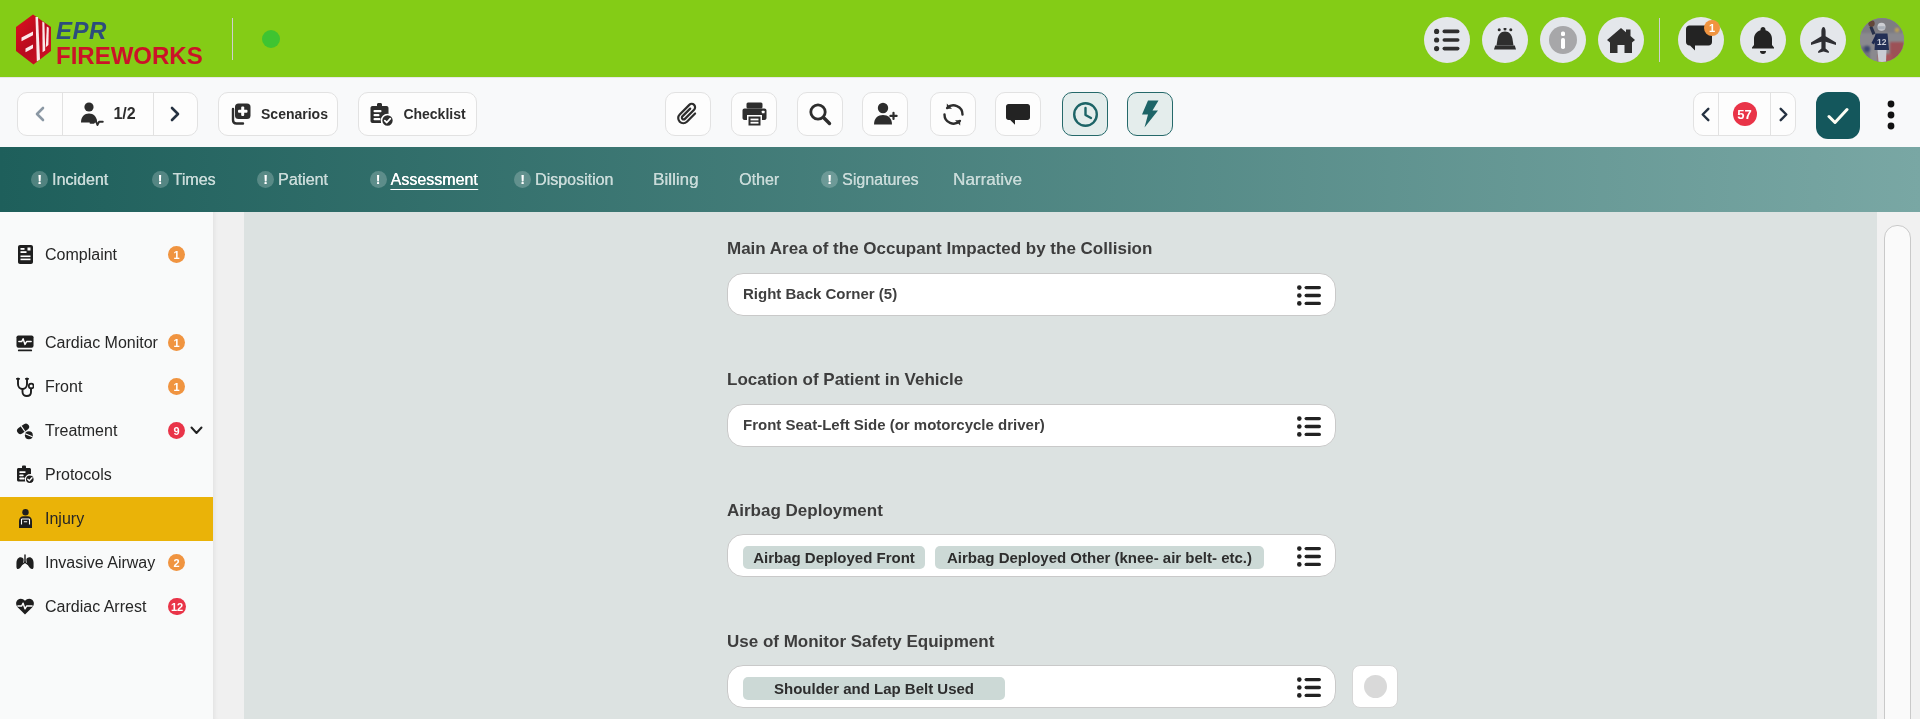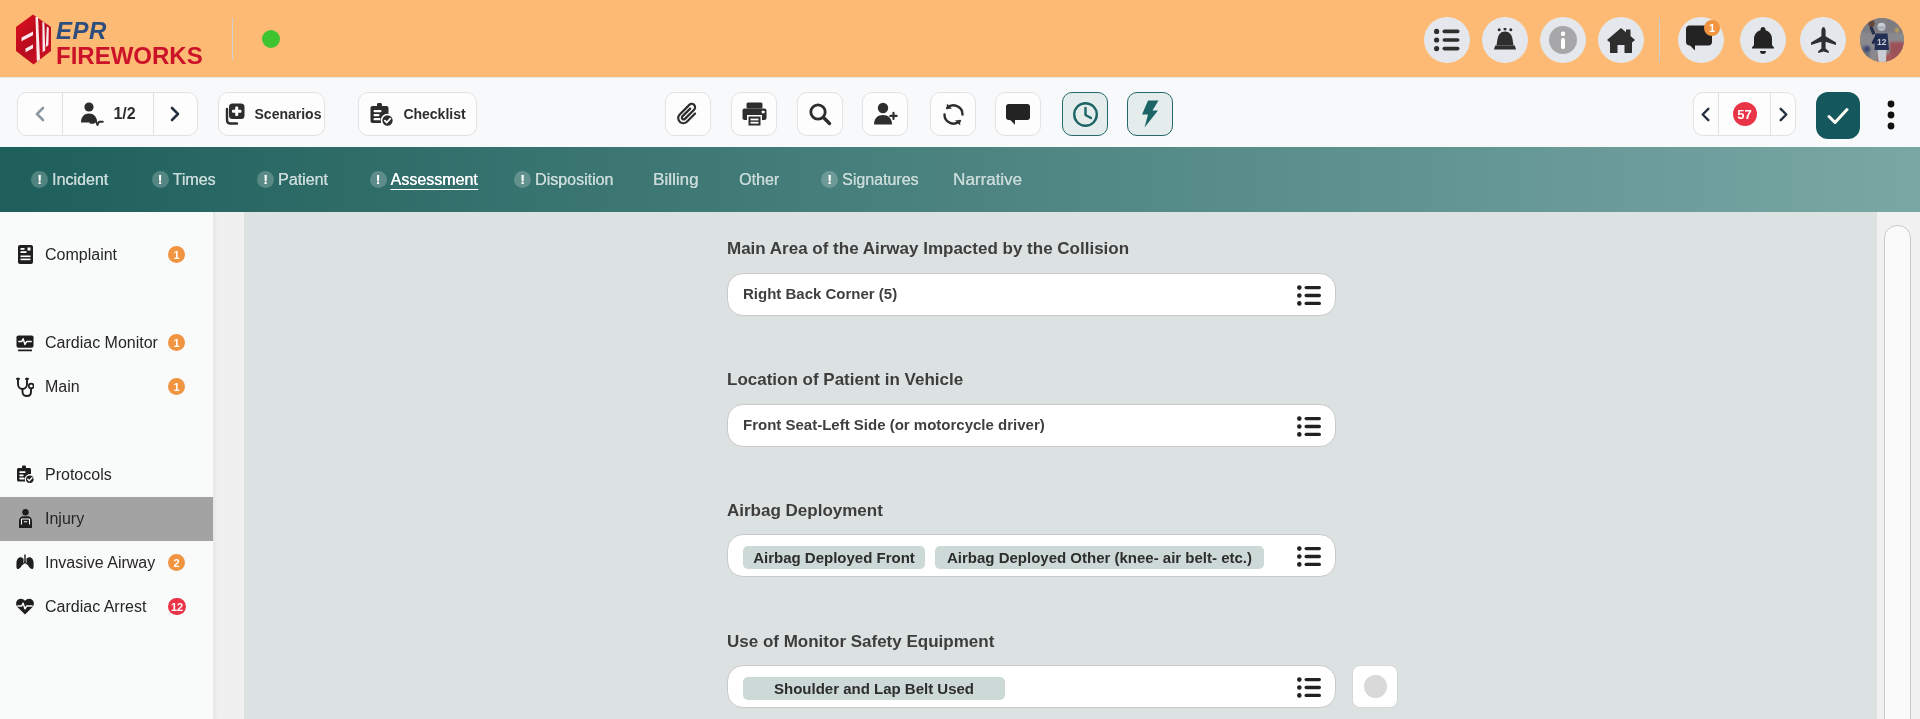--- a/index.html
+++ b/index.html
@@ -1,21 +1,21 @@
 <!DOCTYPE html>
 <html><head>
 <meta charset="utf-8">
 <style>
 * { margin:0; padding:0; box-sizing:border-box; }
 html,body { width:1920px; height:719px; overflow:hidden; font-family:"Liberation Sans", sans-serif; }
 body { position:relative; background:#f8f9fa; }
 .abs { position:absolute; }
 
 
-#topbar { position:absolute; left:0; top:0; width:1920px; height:78px; background:#fdba74; border-bottom:1px solid #e7e7e7; }
+#topbar { position:absolute; left:0; top:0; width:1920px; height:78px; background:#84cc16; border-bottom:1px solid #e7e7e7; }
 #logo { position:absolute; left:16px; top:14px; }
 #vdiv1 { position:absolute; left:232px; top:18px; width:1px; height:42px; background:#cfcfcf; }
 #onlinedot { position:absolute; left:262px; top:30px; width:18px; height:18px; border-radius:50%; background:#3ec431; }
 #onlinetxt { position:absolute; left:295px; top:31px; font-size:18px; font-weight:normal; color:#37393b;margin-top:44px; }
 .cir { position:absolute; width:46px; height:46px; border-radius:50%; background:#e4e7eb; top:17px; display:flex; align-items:center; justify-content:center; }
 #vdiv2 { position:absolute; left:1659px; top:18px; width:1px; height:44px; background:#cfcfcf; }
 
 
 #toolbar { position:absolute; left:0; top:78px; width:1920px; height:69px; background:#f8f9fa; }
 .tbtn { position:absolute; top:14px; height:44px; background:#fdfdfd; border:1px solid #e2e2e2; border-radius:10px; display:flex; align-items:center; justify-content:center; color:#2d2d2d; }
@@ -34,21 +34,21 @@
 
 #main { position:absolute; left:0; top:212px; width:1920px; height:507px; background:#dce2e1; }
 #sidebar { position:absolute; left:0; top:0; width:213px; height:507px; background:#f9fafa; }
 #sstrip { position:absolute; left:213px; top:0; width:31px; height:507px; background:#f0f0f0; box-shadow:inset 5px 0 5px -4px rgba(0,0,0,0.07); }
 .srow { position:absolute; left:0; width:213px; height:44px; display:flex; align-items:center; }
 .srow .sicon { position:absolute; left:16px; width:18px; height:18px; display:flex; align-items:center; justify-content:center; }
 .srow .stxt { position:absolute; left:45px; font-size:16px; color:#262626; }
 .badge { position:absolute; left:168px; min-width:17px; height:17px; border-radius:9px; color:#fff; font-size:11px; font-weight:bold; display:flex; align-items:center; justify-content:center; padding:0 3px; }
 .badge.or { background:#f09440; }
 .badge.rd { background:#e93448; }
-.srow.active { background:#a3a3a3;text-align:right; }
+.srow.active { background:#eab308;text-align:right; }
 
 
 .h4 { position:absolute; left:727px; font-size:17px; font-weight:bold; color:#3d3d3d; }
 .inp { position:absolute; left:727px; width:609px; height:43px; background:#fff; border:1px solid #c9c9c9; border-radius:16px; }
 .inp .val { position:absolute; left:15px; top:11px; font-size:15px; font-weight:bold; color:#3f3f3f; }
 .chip { position:absolute; top:11px; height:23px; background:#ccd9d6; border-radius:5px; font-size:15px; font-weight:bold; color:#2d2d2d; display:flex; align-items:center; justify-content:center; }
 .listicon { position:absolute; right:14px; top:11px; }
 #scrolltrack { position:absolute; left:1877px; top:212px; width:43px; height:507px; background:#f1f1f1; }
 #scrollthumb { position:absolute; left:7px; top:13px; width:27px; height:600px; background:#fafafa; border:1px solid #c9c9c9; border-radius:13px; }
 </style>
@@ -174,21 +174,21 @@
       </svg>
       <span style="font-size:16px; font-weight:bold; color:#2d2d2d;">1/2</span>
     </div>
     <div class="sep" style="width:45px;">
         <svg width="16" height="16" viewBox="0 0 16 16">
           <path d="M5 2 L11 8 L5 14" fill="none" stroke="#253141" stroke-width="2.6" stroke-linecap="round" stroke-linejoin="round"></path>
         </svg>
       </div>
   </div>
 
-  <div class="tbtn" style="left:218px; width:107px;">
+  <div class="tbtn" style="left:218px; width:120px;">
     <svg width="24" height="24" viewBox="0 0 24 24" style="margin-right:9px;">
       <path d="M5 7 L5 18 C5 20 6.5 21.5 8.5 21.5 L15 21.5" fill="none" stroke="#2d2d2d" stroke-width="2.4" stroke-linecap="round"></path>
       <rect x="7" y="1.5" width="15.5" height="15.5" rx="3.5" fill="#2d2d2d"></rect>
       <rect x="13.2" y="4.5" width="3" height="9.5" rx="1" fill="#fff"></rect>
       <rect x="10" y="7.8" width="9.5" height="3" rx="1" fill="#fff"></rect>
     </svg>
     <span class="lbl">Scenarios</span>
   </div>
 
   <div class="tbtn" style="left:358px; width:119px;">
@@ -357,22 +357,39 @@
     </div>
     <div class="srow" style="top:152.5px;">
       <span class="sicon">
           <svg width="18" height="20" viewBox="0 0 18 20">
         <path d="M2 1.5 L2 7 C2 10 4 12 6.5 12 C9 12 11 10 11 7 L11 1.5" fill="none" stroke="#1e1e1e" stroke-width="1.9" stroke-linecap="round"></path>
         <path d="M6.5 12 L6.5 15 C6.5 17.5 8.5 19 10.8 19 C13.1 19 15 17.5 15 15 L15 11.5" fill="none" stroke="#1e1e1e" stroke-width="1.9" stroke-linecap="round"></path>
         <circle cx="15.2" cy="9" r="2.4" fill="none" stroke="#1e1e1e" stroke-width="1.7"></circle>
         <path d="M0.8 1.8 L3.2 1.8 M9.8 1.8 L12.2 1.8" stroke="#1e1e1e" stroke-width="1.8" stroke-linecap="round"></path>
       </svg>
         </span>
-      <span class="stxt">Main</span>
+      <span class="stxt">Front</span>
         <span class="badge or">1</span>
+    </div>
+    <div class="srow" style="top:196.5px;">
+      <span class="sicon">
+          <svg width="21" height="20" viewBox="0 0 21 20">
+        <g transform="rotate(-35 8 7.5)">
+          <rect x="0.5" y="3.8" width="15.5" height="7.6" rx="3.8" fill="#1e1e1e"></rect>
+          <path d="M8.2 3.8 L8.2 11.4" stroke="#fff" stroke-width="1.3"></path>
+        </g>
+        <circle cx="15" cy="15" r="4.6" fill="#1e1e1e"></circle>
+        <path d="M10.8 13.2 L19.2 16.8" stroke="#fff" stroke-width="1.3"></path>
+      </svg>
+        </span>
+      <span class="stxt">Treatment</span>
+        <span class="badge rd">9</span>
+      <svg style="position:absolute;left:190px;" width="13" height="9" viewBox="0 0 13 9">
+          <path d="M1.5 1.5 L6.5 7 L11.5 1.5" fill="none" stroke="#222" stroke-width="2" stroke-linecap="round" stroke-linejoin="round"></path>
+        </svg>
     </div>
     <div class="srow" style="top:240.5px;">
       <span class="sicon">
           <svg width="18" height="19" viewBox="0 0 18 19">
         <path d="M2.5 3 L6 3 L6 1.8 C6 1 6.5 0.5 7.3 0.5 L8.7 0.5 C9.5 0.5 10 1 10 1.8 L10 3 L13.5 3 C14.3 3 15 3.7 15 4.5 L15 9 A5.6 5.6 0 0 0 9.6 16.5 L2.5 16.5 C1.7 16.5 1 15.8 1 15 L1 4.5 C1 3.7 1.7 3 2.5 3 Z" fill="#1e1e1e"></path>
         <rect x="3.2" y="6.2" width="6.5" height="1.8" rx="0.9" fill="#fff"></rect>
         <rect x="3.2" y="9.4" width="4.5" height="1.8" rx="0.9" fill="#fff"></rect>
         <rect x="3.2" y="12.6" width="5.5" height="1.8" rx="0.9" fill="#fff"></rect>
         <circle cx="13.8" cy="14.2" r="4.4" fill="#1e1e1e" stroke="#fff" stroke-width="1.2"></circle>
         <path d="M11.8 14.3 L13.3 15.7 L16 12.8" fill="none" stroke="#fff" stroke-width="1.4" stroke-linecap="round" stroke-linejoin="round"></path>
@@ -407,21 +424,21 @@
         <path d="M9.5 17 L2 9.5 C-0.5 7 -0.5 3.5 2 1.5 C4.2 -0.3 7.5 0.2 9.5 2.5 C11.5 0.2 14.8 -0.3 17 1.5 C19.5 3.5 19.5 7 17 9.5 Z" fill="#1e1e1e"></path>
         <path d="M2 8 L6 8 L7.5 5 L9.5 11 L11.2 8 L17 8" fill="none" stroke="#fff" stroke-width="1.5" stroke-linecap="round" stroke-linejoin="round"></path>
       </svg>
         </span>
       <span class="stxt">Cardiac Arrest</span>
         <span class="badge rd">12</span>
     </div>
   </div>
   <div id="sstrip"></div>
   <div id="content">
-    <div class="h4" style="top:27px;">Main Area of the Airway Impacted by the Collision</div>
+    <div class="h4" style="top:27px;">Main Area of the Occupant Impacted by the Collision</div>
     <div class="inp" style="top:61px;">
       <span class="val">Right Back Corner (5)</span>
       <svg class="listicon" width="24" height="21" viewBox="0 0 24 21">
         <circle cx="2.3" cy="2.6" r="2.3" fill="#222"></circle>
           <circle cx="2.3" cy="10.5" r="2.3" fill="#222"></circle>
           <circle cx="2.3" cy="18.4" r="2.3" fill="#222"></circle>
         <rect x="7.5" y="0.9" width="16.5" height="3.4" rx="1.7" fill="#222"></rect>
           <rect x="7.5" y="8.8" width="16.5" height="3.4" rx="1.7" fill="#222"></rect>
           <rect x="7.5" y="16.7" width="16.5" height="3.4" rx="1.7" fill="#222"></rect>
       </svg>

